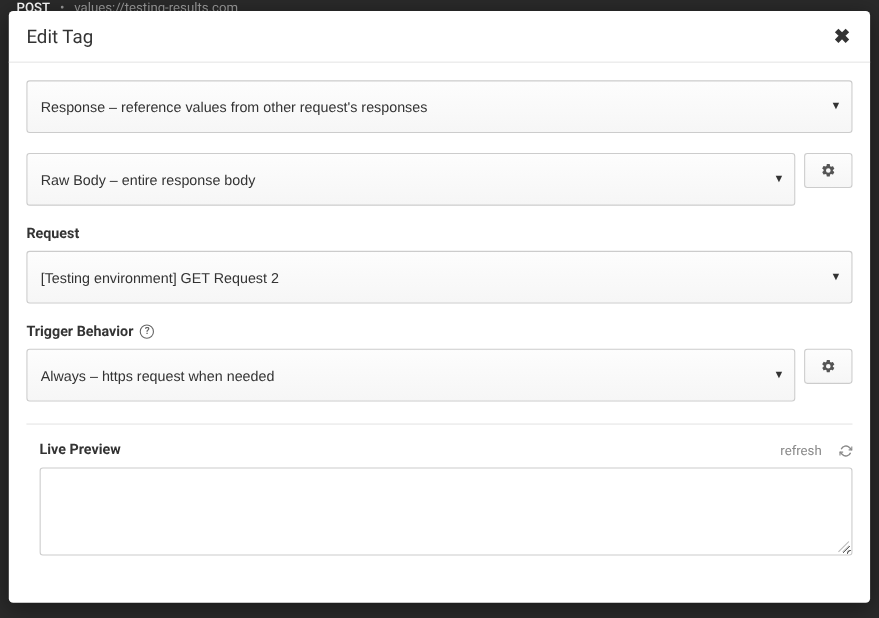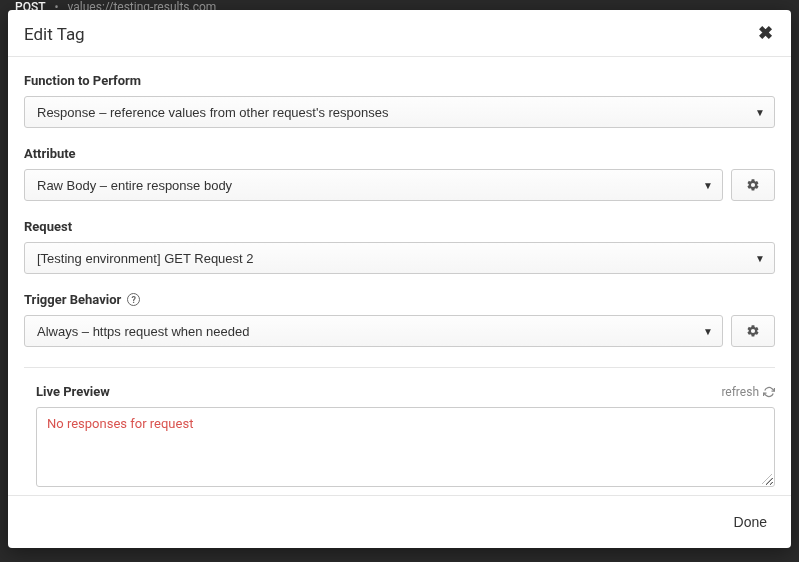--- a/index.html
+++ b/index.html
@@ -13,27 +13,27 @@
   .modal-header { padding: 12px 16px; border-bottom: 1px solid #e5e5e5; display: flex; align-items: flex-end; justify-content: space-between; }
   .modal-title { font-size: 17px; font-weight: 400; color: #333; }
   .close-btn { background: none; border: none; font-size: 18px; color: #333; cursor: pointer; padding: 0 2px; font-weight: bold; }
   .modal-body { padding: 16px; flex: 1; overflow: auto; }
   .field { margin-bottom: 18px; }
   .field:last-child { margin-bottom: 0; padding-left: 12px; }
   .field-label { font-size: 13px; font-weight: 700; color: #333; margin-bottom: 8px; display: flex; align-items: center; gap: 6px; }
   .help-icon { width: 13px; height: 13px; border: 1.5px solid #666; border-radius: 50%; display: inline-flex; align-items: center; justify-content: center; font-size: 9px; color: #666; font-weight: bold; cursor: help; }
   .field-row { display: flex; gap: 8px; }
   .select-wrap { position: relative; flex: 1; }
-  .select { width: 100%; height: 32px; padding: 0 28px 0 12px; border: 1px solid #ccc; border-radius: 3px; background: linear-gradient(to bottom, #fdfdfd, #f6f6f6); font-size: 13px; color: #333; appearance: none; cursor: pointer; text-align: left; }
+  .select { width: 100%; height: 48px; padding: 0 28px 0 12px; border: 1px solid #ccc; border-radius: 3px; background: linear-gradient(to bottom, #fdfdfd, #f6f6f6); font-size: 13px; color: #333; appearance: none; cursor: pointer; text-align: left; }
   .select-caret { position: absolute; right: 10px; top: 50%; transform: translateY(-50%); font-size: 10px; color: #333; pointer-events: none; }
   .gear-btn { width: 44px; height: 32px; border: 1px solid #ccc; border-radius: 3px; background: linear-gradient(to bottom, #fdfdfd, #f6f6f6); display: flex; align-items: center; justify-content: center; cursor: pointer; color: #555; }
   .gear-btn svg { width: 14px; height: 14px; }
   .divider { height: 1px; background: #e5e5e5; margin: 20px 0 16px; }
   .preview-header { display: flex; align-items: center; justify-content: space-between; margin-bottom: 8px; }
-  .refresh { font-size: 12px; color: #888; display: inline-flex; align-items: center; gap: 4px; cursor: pointer; text-align: center; }
+  .refresh { font-size: 12px; color: #888; display: inline-flex; align-items: center; gap: 16px; cursor: pointer; text-align: center; }
   .refresh svg { width: 12px; height: 12px; }
   .preview-box { border: 1px solid #ccc; border-radius: 3px; padding: 8px 10px; min-height: 80px; font-size: 13px; color: #d9534f; background: #fff; position: relative; resize: both; overflow: auto; }
   .resize-handle { position: absolute; right: 2px; bottom: 2px; width: 10px; height: 10px; }
   .modal-footer { padding: 14px 16px; border-top: 1px solid #e5e5e5; display: flex; justify-content: flex-end; }
   .done-btn { background: none; border: none; font-size: 14px; color: #333; cursor: pointer; padding: 4px 8px; }
 </style>
 </head>
 <body>
 
 <div class="backdrop">
@@ -48,33 +48,31 @@
   <div class="modal-header">
     <div class="modal-title">Edit Tag</div>
     <button class="close-btn">
       <span>✖</span>
     </button>
   </div>
 
   <div class="modal-body">
 
     <div class="field">
-      <div class="field-label">Function to Perform</div>
       <div class="field-row">
         <div class="select-wrap">
           <button class="select">
             <span>Response – reference values from other request's responses</span>
           </button>
           <span class="select-caret">▼</span>
         </div>
       </div>
     </div>
 
     <div class="field">
-      <div class="field-label">Attribute</div>
       <div class="field-row">
         <div class="select-wrap">
           <button class="select">
             <span>Raw Body – entire response body</span>
           </button>
           <span class="select-caret">▼</span>
         </div>
         <button class="gear-btn">
           <svg viewBox="0 0 24 24" fill="currentColor">
               <path d="M19.14 12.94c.04-.3.06-.61.06-.94 0-.32-.02-.64-.07-.94l2.03-1.58a.5.5 0 0 0 .12-.64l-1.92-3.32a.5.5 0 0 0-.61-.22l-2.39.96a7.03 7.03 0 0 0-1.62-.94l-.36-2.54A.5.5 0 0 0 13.89 2h-3.84a.5.5 0 0 0-.49.42l-.36 2.54c-.59.24-1.13.56-1.62.94l-2.39-.96a.5.5 0 0 0-.61.22L2.66 8.48a.5.5 0 0 0 .12.64l2.03 1.58c-.05.3-.07.62-.07.94 0 .33.02.64.06.94l-2.03 1.58a.5.5 0 0 0-.12.64l1.92 3.32c.14.24.42.34.61.22l2.39-.96c.49.38 1.03.7 1.62.94l.36 2.54c.4.24.25.42.49.42h3.84c.24 0 .45-.18.49-.42l.36-2.54c.59-.24 1.13-.56 1.62-.94l2.39.96c.19.12.47.02.61-.22l1.92-3.32a.5.5 0 0 0-.12-.64l-2.03-1.58zM12 15.6A3.6 3.6 0 1 1 12 8.4a3.6 3.6 0 0 1 0 7.2z"></path>
@@ -122,25 +120,21 @@
         <div class="field-label" style="margin-bottom:0">Live Preview</div>
         <span class="refresh">
           <span>refresh</span>
           <svg viewBox="0 0 24 24" fill="none" stroke="currentColor" stroke-width="2.5">
               <path d="M23 4v6h-6M1 20v-6h6"></path>
               <path d="M3.51 9a9 9 0 0 1 14.85-3.36L23 10M1 14l4.64 4.36A9 9 0 0 0 20.49 15"></path>
             </svg>
         </span>
       </div>
       <div class="preview-box">
-        <span>No responses for request</span>
         <svg class="resize-handle" viewBox="0 0 10 10">
             <path d="M0 10 L10 0 M4 10 L10 4 M8 10 L10 8" stroke="#bbb" stroke-width="1"></path>
           </svg>
       </div>
     </div>
 
   </div>
 
-  <div class="modal-footer">
-    <button class="done-btn">Done</button>
-  </div>
 </div>
 
 </body></html>

